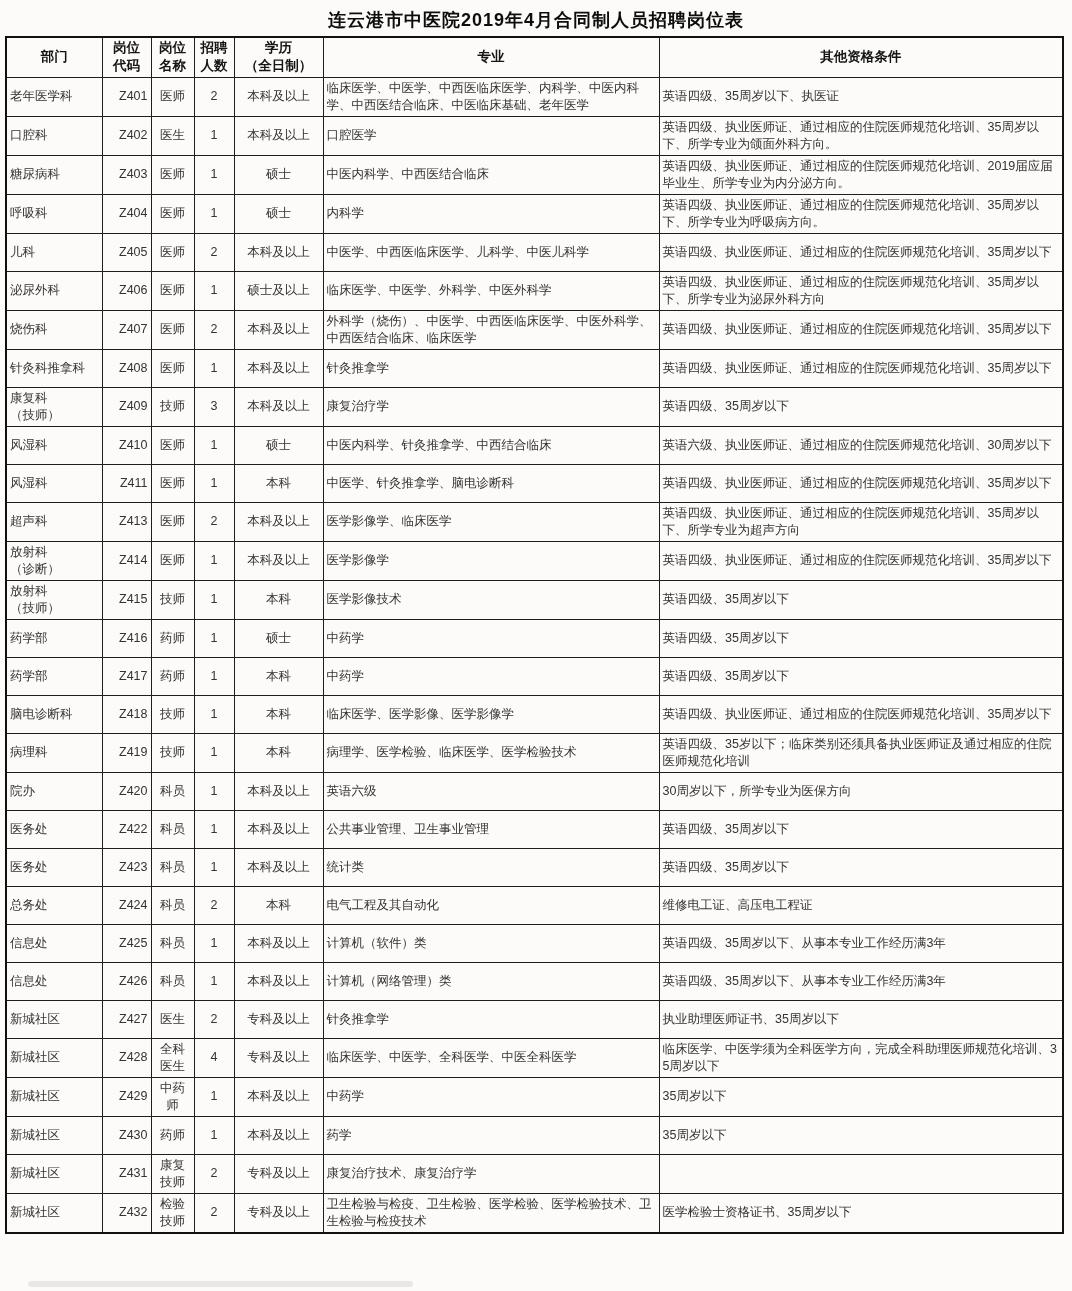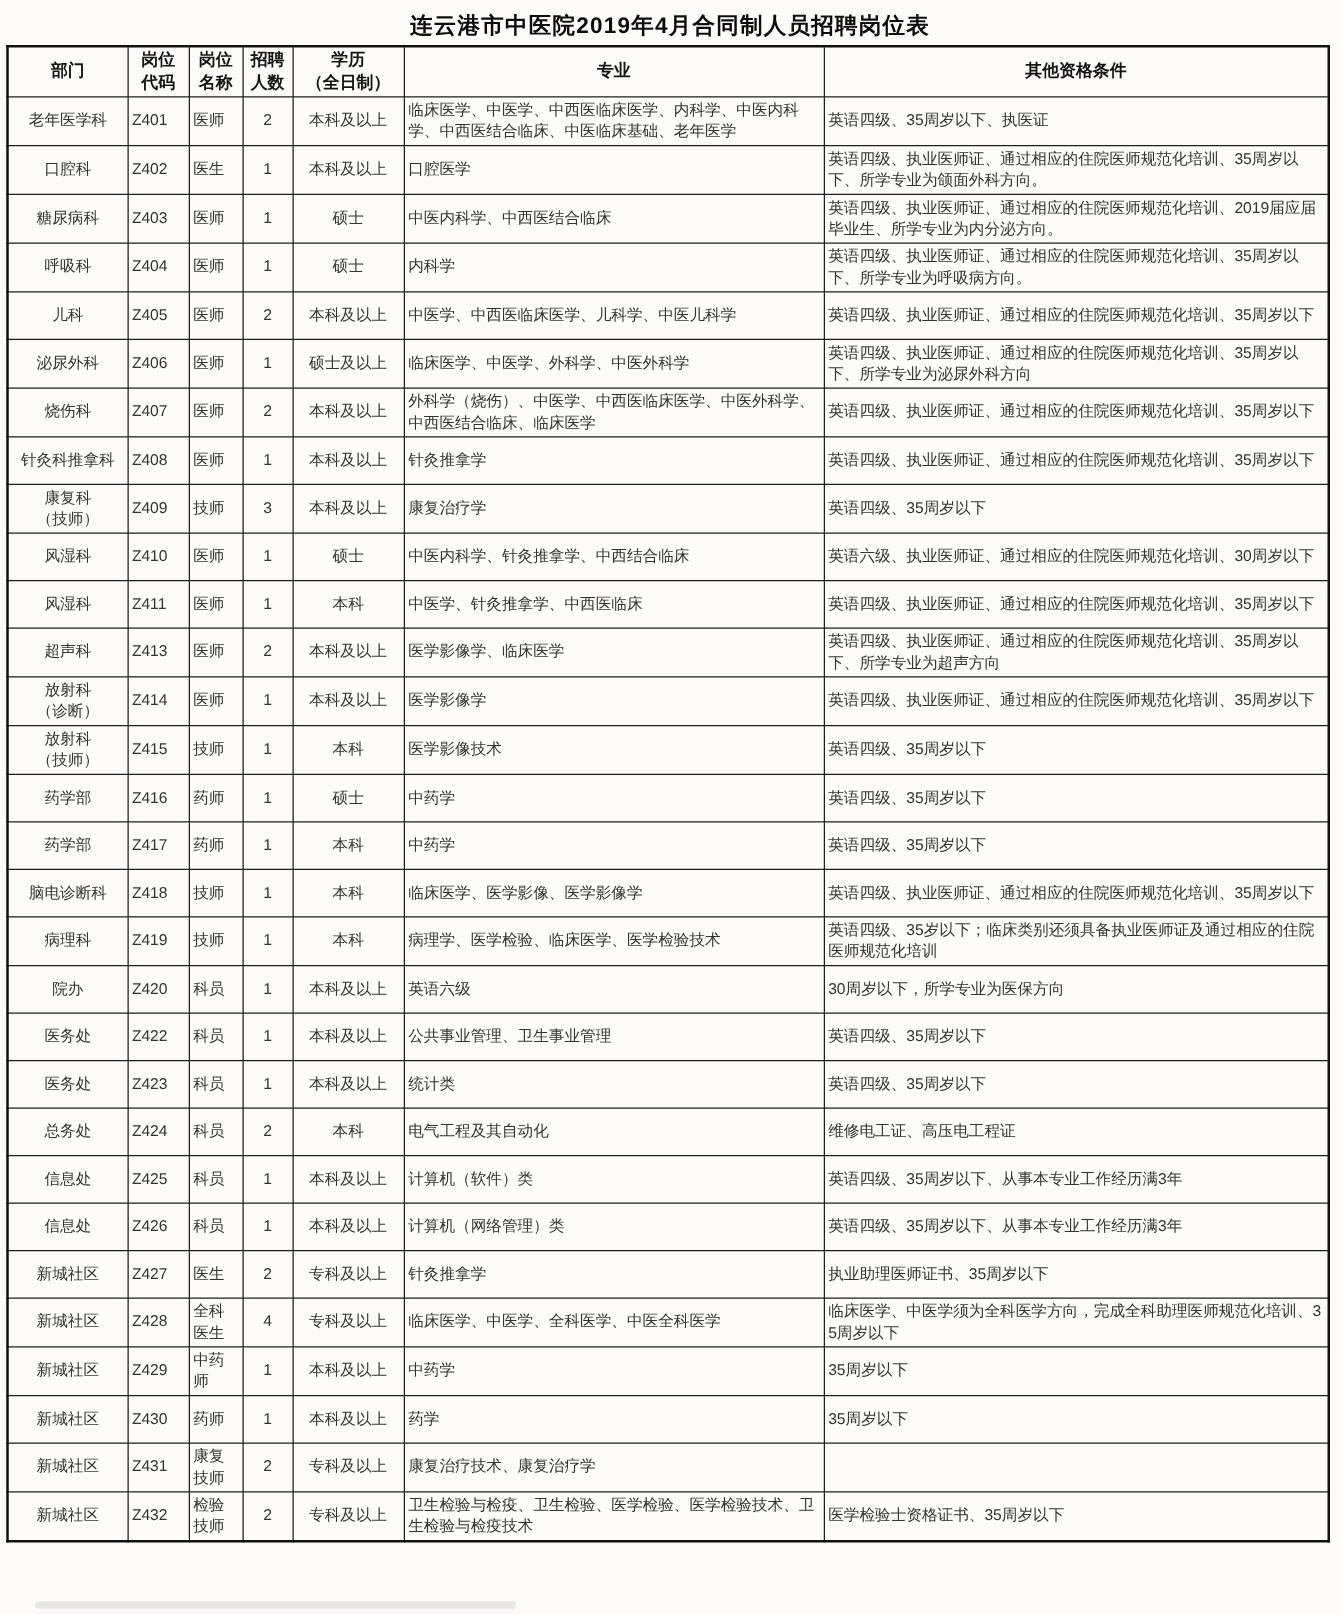--- a/index.html
+++ b/index.html
@@ -39,23 +39,23 @@
   }
   table.recruit { border: 2px solid #111; }
   table.recruit th {
     font-size: 13.5px;
     font-weight: bold;
     text-align: center;
     color: #151515;
     height: 33px;
     padding: 1px 2px;
   }
-  td.c-dept   { text-align: center; height: 33px; }
-  td.c-code   { text-align: left; }
-  td.c-name   { text-align: left; padding: 2px 1px; }
+  td.c-dept   { height: 33px; }
+  td.c-code   { text-align: right; }
+  td.c-name   { text-align: center; padding: 2px 1px; }
   td.c-count  { text-align: center; }
   td.c-degree { text-align: center; }
   td.c-major  { text-align: left; padding: 2px 4px; margin-left: 40px; }
   td.c-other  { text-align: left; padding: 2px 4px; margin-left: 10px; }
   .scan-smudge {
     position: absolute;
     left: 28px;
     top: 1281px;
     width: 385px;
     height: 6px;
@@ -184,21 +184,21 @@
     <td class="c-degree">硕士</td>
     <td class="c-major">中医内科学、针灸推拿学、中西结合临床</td>
     <td class="c-other">英语六级、执业医师证、通过相应的住院医师规范化培训、30周岁以下</td>
   </tr>
       <tr>
     <td class="c-dept">风湿科</td>
     <td class="c-code">Z411</td>
     <td class="c-name">医师</td>
     <td class="c-count">1</td>
     <td class="c-degree">本科</td>
-    <td class="c-major">中医学、针灸推拿学、中西医临床</td>
+    <td class="c-major">中医学、针灸推拿学、脑电诊断科</td>
     <td class="c-other">英语四级、执业医师证、通过相应的住院医师规范化培训、35周岁以下</td>
   </tr>
       <tr>
     <td class="c-dept">超声科</td>
     <td class="c-code">Z413</td>
     <td class="c-name">医师</td>
     <td class="c-count">2</td>
     <td class="c-degree">本科及以上</td>
     <td class="c-major">医学影像学、临床医学</td>
     <td class="c-other">英语四级、执业医师证、通过相应的住院医师规范化培训、35周岁以下、所学专业为超声方向</td>

